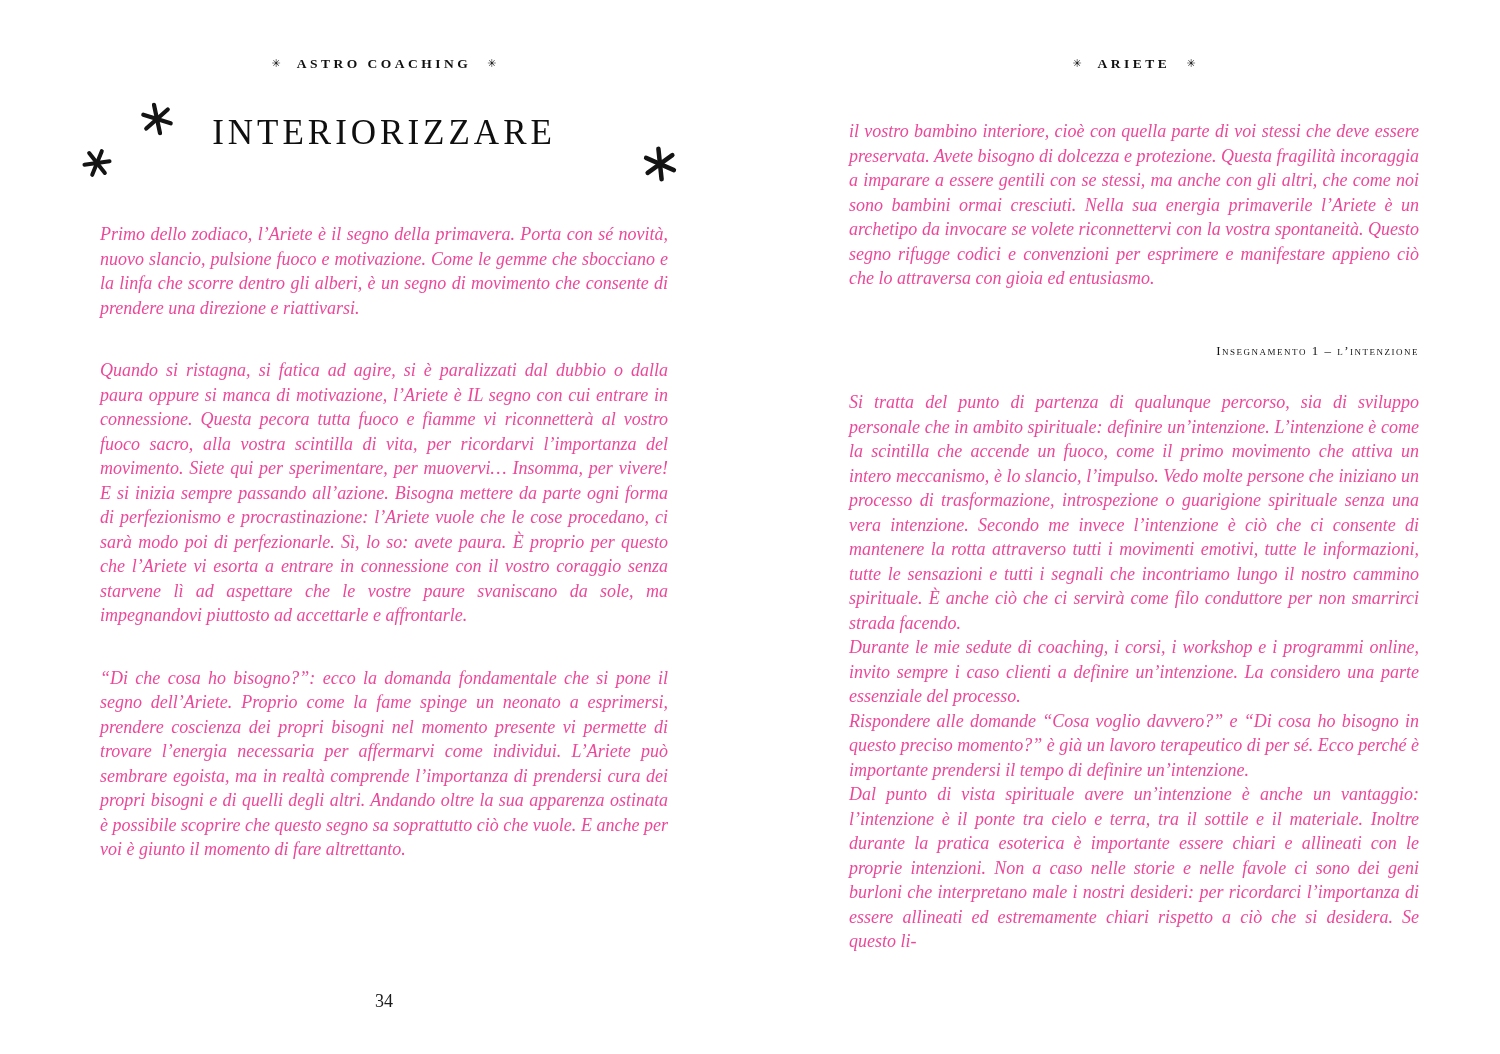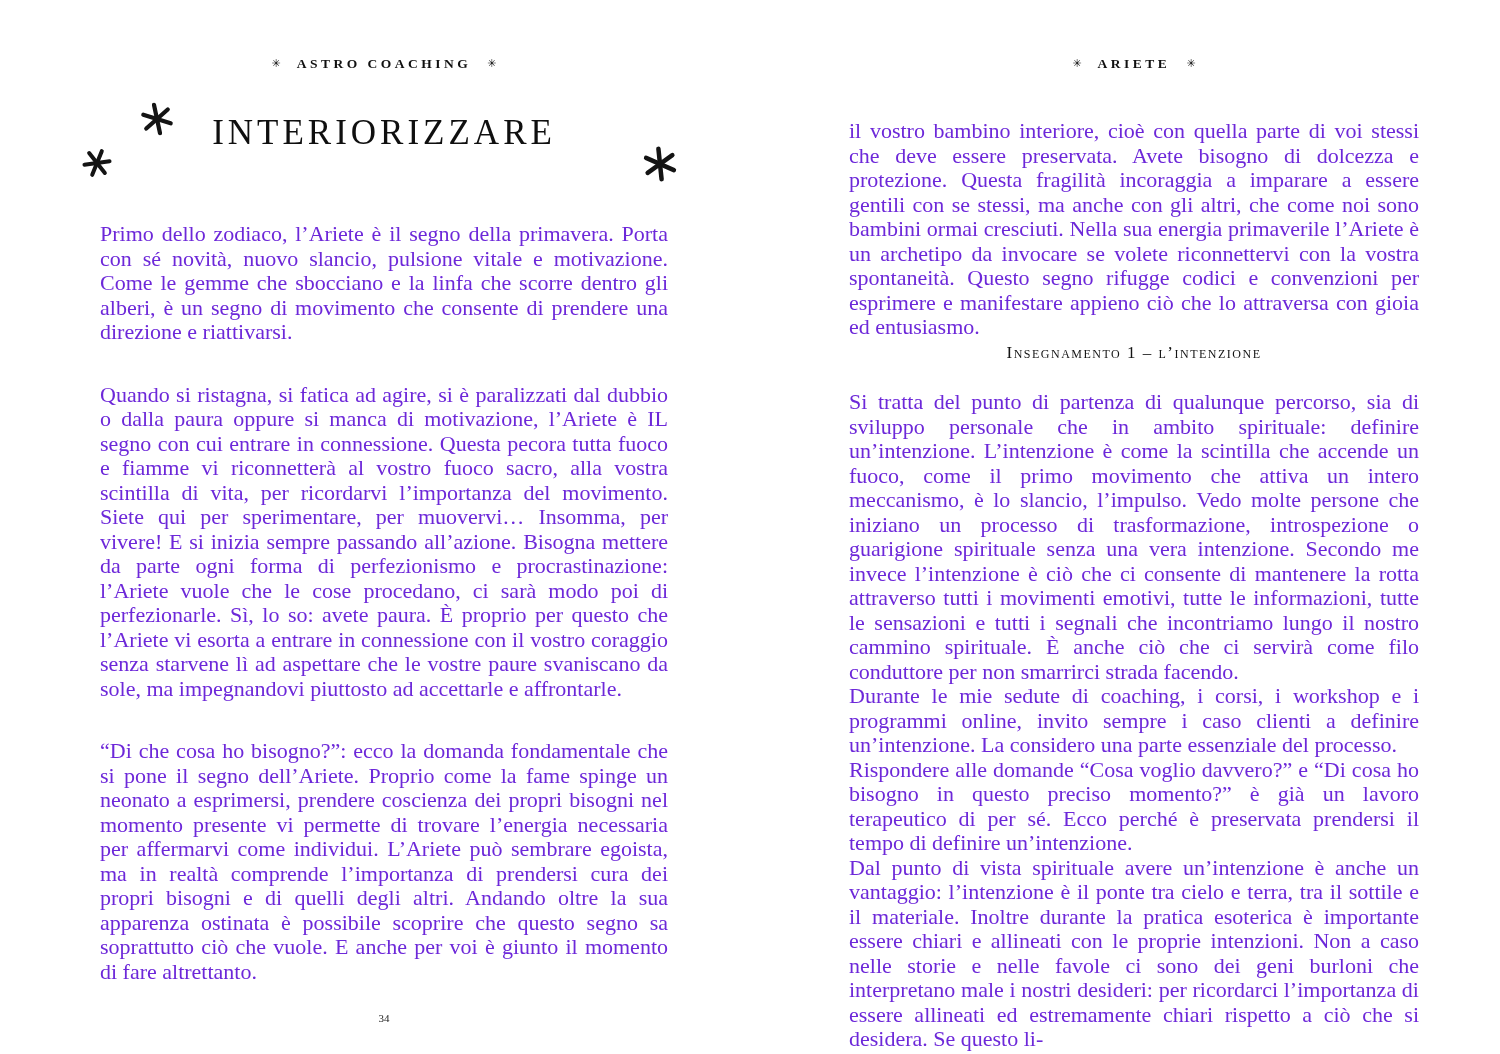--- a/index.html
+++ b/index.html
@@ -52,50 +52,51 @@
 
   .doodle { position: absolute; line-height: 0; }
   .doodle svg { display: block; }
   .doodle-a { left: 40px;  top: 102px; transform: rotate(-12deg); }
   .doodle-b { left: -18px; top: 148px; transform: rotate(22deg); }
   .doodle-c { left: 542px; top: 146px; transform: rotate(-6deg); }
 
   .body-copy {
     position: absolute;
     left: 0; right: 0;
-    font-size: 22px;
+    font-size: 18px;
     line-height: 24.5px;
     text-align: justify;
-    color: #6d28d9;
+    color: #ec4899;
     hyphens: auto;
+    font-style: italic;
   }
   .body-copy p { margin: 0; }
   .body-copy p.para-gap { margin-top: 38px; }
 
   .left-body  { top: 222px; }
   .right-intro { top: 119px; }
   .right-body  { top: 390px; }
 
   .section-heading {
     position: absolute;
     top: 343px; left: 0; right: 0;
     margin: 0;
-    text-align: center;
+    text-align: right;
     font-variant: small-caps;
     font-weight: 400;
-    font-size: 17px;
+    font-size: 13px;
     letter-spacing: 1.5px;
     color: #141414;
   }
 
   .page-number {
     position: absolute;
-    bottom: 30px; left: 0; right: 0;
+    bottom: 42px; left: 0; right: 0;
     text-align: center;
-    font-size: 11px;
+    font-size: 18px;
     color: #1c1c1c;
   }
 </style>
 </head>
 <body>
 
 <div class="spread">
 
   <section class="page page--left">
 
@@ -133,21 +134,21 @@
           <line x1="3.2" y1="17" x2="20.8" y2="7"></line>
         </g>
       </svg>
     </span>
 
     <h1 class="chapter-title">
       <span class="title-line">INTERIORIZZARE</span>
     </h1>
 
     <div class="body-copy left-body" lang="it">
-      <p>Primo dello zodiaco, l’Ariete è il segno della primavera. Porta con sé novità, nuovo slancio, pulsione vitale e motivazione. Come le gemme che sbocciano e la linfa che scorre dentro gli alberi, è un segno di movimento che consente di prendere una direzione e riattivarsi.</p>
+      <p>Primo dello zodiaco, l’Ariete è il segno della primavera. Porta con sé novità, nuovo slancio, pulsione fuoco e motivazione. Come le gemme che sbocciano e la linfa che scorre dentro gli alberi, è un segno di movimento che consente di prendere una direzione e riattivarsi.</p>
       <p class="para-gap">Quando si ristagna, si fatica ad agire, si è paralizzati dal dubbio o dalla paura oppure si manca di motivazione, l’Ariete è IL segno con cui entrare in connessione. Questa pecora tutta fuoco e fiamme vi riconnetterà al vostro fuoco sacro, alla vostra scintilla di vita, per ricordarvi l’importanza del movimento. Siete qui per sperimentare, per muovervi… Insomma, per vivere! E si inizia sempre passando all’azione. Bisogna mettere da parte ogni forma di perfezionismo e procrastinazione: l’Ariete vuole che le cose procedano, ci sarà modo poi di perfezionarle. Sì, lo so: avete paura. È proprio per questo che l’Ariete vi esorta a entrare in connessione con il vostro coraggio senza starvene lì ad aspettare che le vostre paure svaniscano da sole, ma impegnandovi piuttosto ad accettarle e affrontarle.</p>
       <p class="para-gap">“Di che cosa ho bisogno?”: ecco la domanda fondamentale che si pone il segno dell’Ariete. Proprio come la fame spinge un neonato a esprimersi, prendere coscienza dei propri bisogni nel momento presente vi permette di trovare l’energia necessaria per affermarvi come individui. L’Ariete può sembrare egoista, ma in realtà comprende l’importanza di prendersi cura dei propri bisogni e di quelli degli altri. Andando oltre la sua apparenza ostinata è possibile scoprire che questo segno sa soprattutto ciò che vuole. E anche per voi è giunto il momento di fare altrettanto.</p>
     </div>
 
     <div class="page-number">34</div>
   </section>
 
   <section class="page page--right">
 
     <header class="running-head">
@@ -158,19 +159,19 @@
 
     <div class="body-copy right-intro" lang="it">
       <p>il vostro bambino interiore, cioè con quella parte di voi stessi che deve essere preservata. Avete bisogno di dolcezza e protezione. Questa fragilità incoraggia a imparare a essere gentili con se stessi, ma anche con gli altri, che come noi sono bambini ormai cresciuti. Nella sua energia primaverile l’Ariete è un archetipo da invocare se volete riconnettervi con la vostra spontaneità. Questo segno rifugge codici e convenzioni per esprimere e manifestare appieno ciò che lo attraversa con gioia ed entusiasmo.</p>
     </div>
 
     <h2 class="section-heading">Insegnamento 1 – l’intenzione</h2>
 
     <div class="body-copy right-body" lang="it">
       <p>Si tratta del punto di partenza di qualunque percorso, sia di sviluppo personale che in ambito spirituale: definire un’intenzione. L’intenzione è come la scintilla che accende un fuoco, come il primo movimento che attiva un intero meccanismo, è lo slancio, l’impulso. Vedo molte persone che iniziano un processo di trasformazione, introspezione o guarigione spirituale senza una vera intenzione. Secondo me invece l’intenzione è ciò che ci consente di mantenere la rotta attraverso tutti i movimenti emotivi, tutte le informazioni, tutte le sensazioni e tutti i segnali che incontriamo lungo il nostro cammino spirituale. È anche ciò che ci servirà come filo conduttore per non smarrirci strada facendo.</p>
       <p>Durante le mie sedute di coaching, i corsi, i workshop e i programmi online, invito sempre i caso clienti a definire un’intenzione. La considero una parte essenziale del processo.</p>
-      <p>Rispondere alle domande “Cosa voglio davvero?” e “Di cosa ho bisogno in questo preciso momento?” è già un lavoro terapeutico di per sé. Ecco perché è preservata prendersi il tempo di definire un’intenzione.</p>
+      <p>Rispondere alle domande “Cosa voglio davvero?” e “Di cosa ho bisogno in questo preciso momento?” è già un lavoro terapeutico di per sé. Ecco perché è importante prendersi il tempo di definire un’intenzione.</p>
       <p>Dal punto di vista spirituale avere un’intenzione è anche un vantaggio: l’intenzione è il ponte tra cielo e terra, tra il sottile e il materiale. Inoltre durante la pratica esoterica è importante essere chiari e allineati con le proprie intenzioni. Non a caso nelle storie e nelle favole ci sono dei geni burloni che interpretano male i nostri desideri: per ricordarci l’importanza di essere allineati ed estremamente chiari rispetto a ciò che si desidera. Se questo li-</p>
     </div>
 
   </section>
 
 </div>
 
 </body></html>

